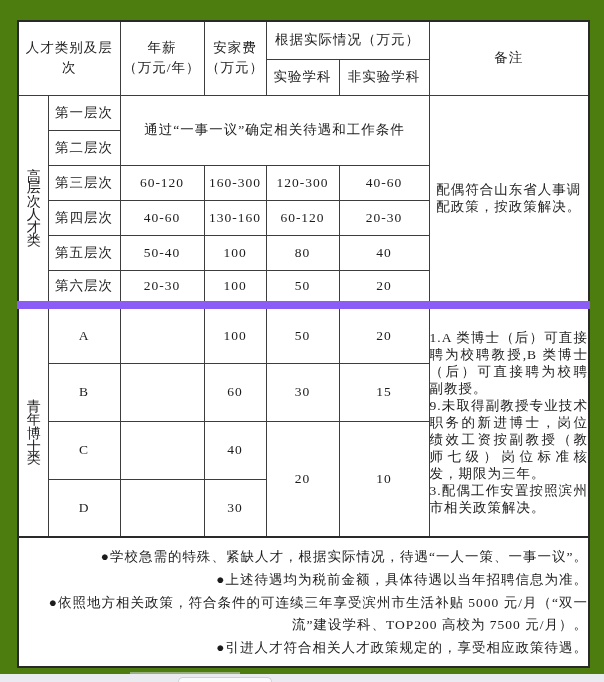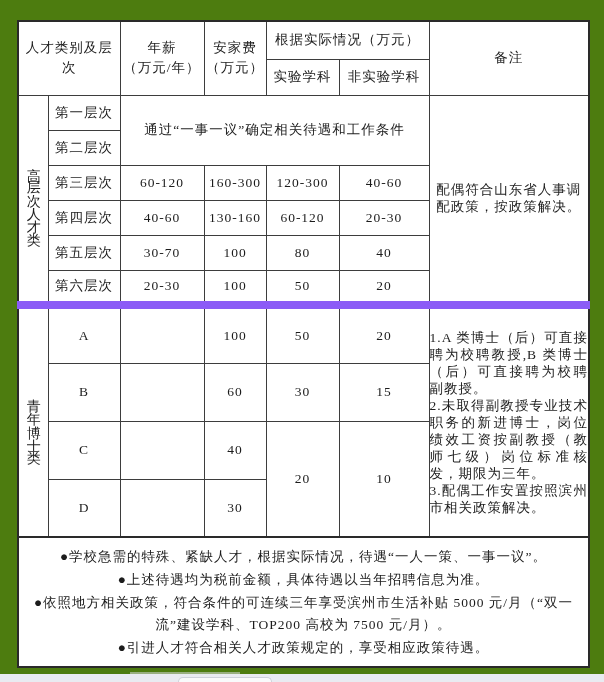--- a/index.html
+++ b/index.html
@@ -20,21 +20,21 @@
          font-size:14px;display:inline-block;line-height:1;}
   td.num{font-size:13px;letter-spacing:1.5px;}
   td.remark-cell{ text-align:justify;vertical-align:middle;padding:6px 10px;
                   font-size:13px;line-height:17px;letter-spacing:0.5px;}
   td.remark-cell p{margin:0;text-align:justify;}
   td.policy-cell{font-size:14px;letter-spacing:1.5px;}
   tr.section-start td{border-top:8px solid #8b5cf6;}
   tr.fn td{border-top:2px solid #2a2a2a;}
   td.footnotes{ text-align:left;vertical-align:middle;padding:6px 13px;
                 font-size:13.5px;line-height:22px;letter-spacing:0.3px;}
-  td.footnotes p{margin:1px 0;}
+  td.footnotes p{margin:1px 0;text-align:right;}
   .footer-strip{position:absolute;left:0;top:674px;width:604px;height:8px;background:#e9ebf1;}
   .footer-tab{position:absolute;left:178px;top:677px;width:92px;height:6px;background:#f9fafb;
               border:1px solid #cdd1da;border-bottom:none;border-radius:5px 5px 0 0;}
   .ghost-marks{position:absolute;left:130px;top:672px;width:110px;height:3px;background:#d9d9df;opacity:0.55;}
 </style>
 </head>
 <body>
 
 <div class="page">
   <table class="doc">
@@ -87,21 +87,21 @@
     </tr>
     <tr class="lv">
       <td>第四层次</td>
       <td class="num">40-60</td>
       <td class="num">130-160</td>
       <td class="num">60-120</td>
       <td class="num">20-30</td>
     </tr>
     <tr class="lv">
       <td>第五层次</td>
-      <td class="num">30-70</td>
+      <td class="num">50-40</td>
       <td class="num">100</td>
       <td class="num">80</td>
       <td class="num">40</td>
     </tr>
     <tr class="lv">
       <td>第六层次</td>
       <td class="num">20-30</td>
       <td class="num">100</td>
       <td class="num">50</td>
       <td class="num">20</td>
@@ -111,21 +111,21 @@
       <td class="cat-cell" rowspan="4">
         <span class="vtext">青年博士类</span>
       </td>
       <td class="num">A</td>
       <td></td>
       <td class="num">100</td>
       <td class="num">50</td>
       <td class="num">20</td>
       <td class="remark-cell" rowspan="4">
         <p>1.A 类博士（后）可直接聘为校聘教授,B 类博士（后）可直接聘为校聘副教授。</p>
-        <p>2.未取得副教授专业技术职务的新进博士，岗位绩效工资按副教授（教师七级）岗位标准核发，期限为三年。</p>
+        <p>9.未取得副教授专业技术职务的新进博士，岗位绩效工资按副教授（教师七级）岗位标准核发，期限为三年。</p>
         <p>3.配偶工作安置按照滨州市相关政策解决。</p>
       </td>
     </tr>
     <tr class="yd">
       <td class="num">B</td>
       <td></td>
       <td class="num">60</td>
       <td class="num">30</td>
       <td class="num">15</td>
     </tr>

